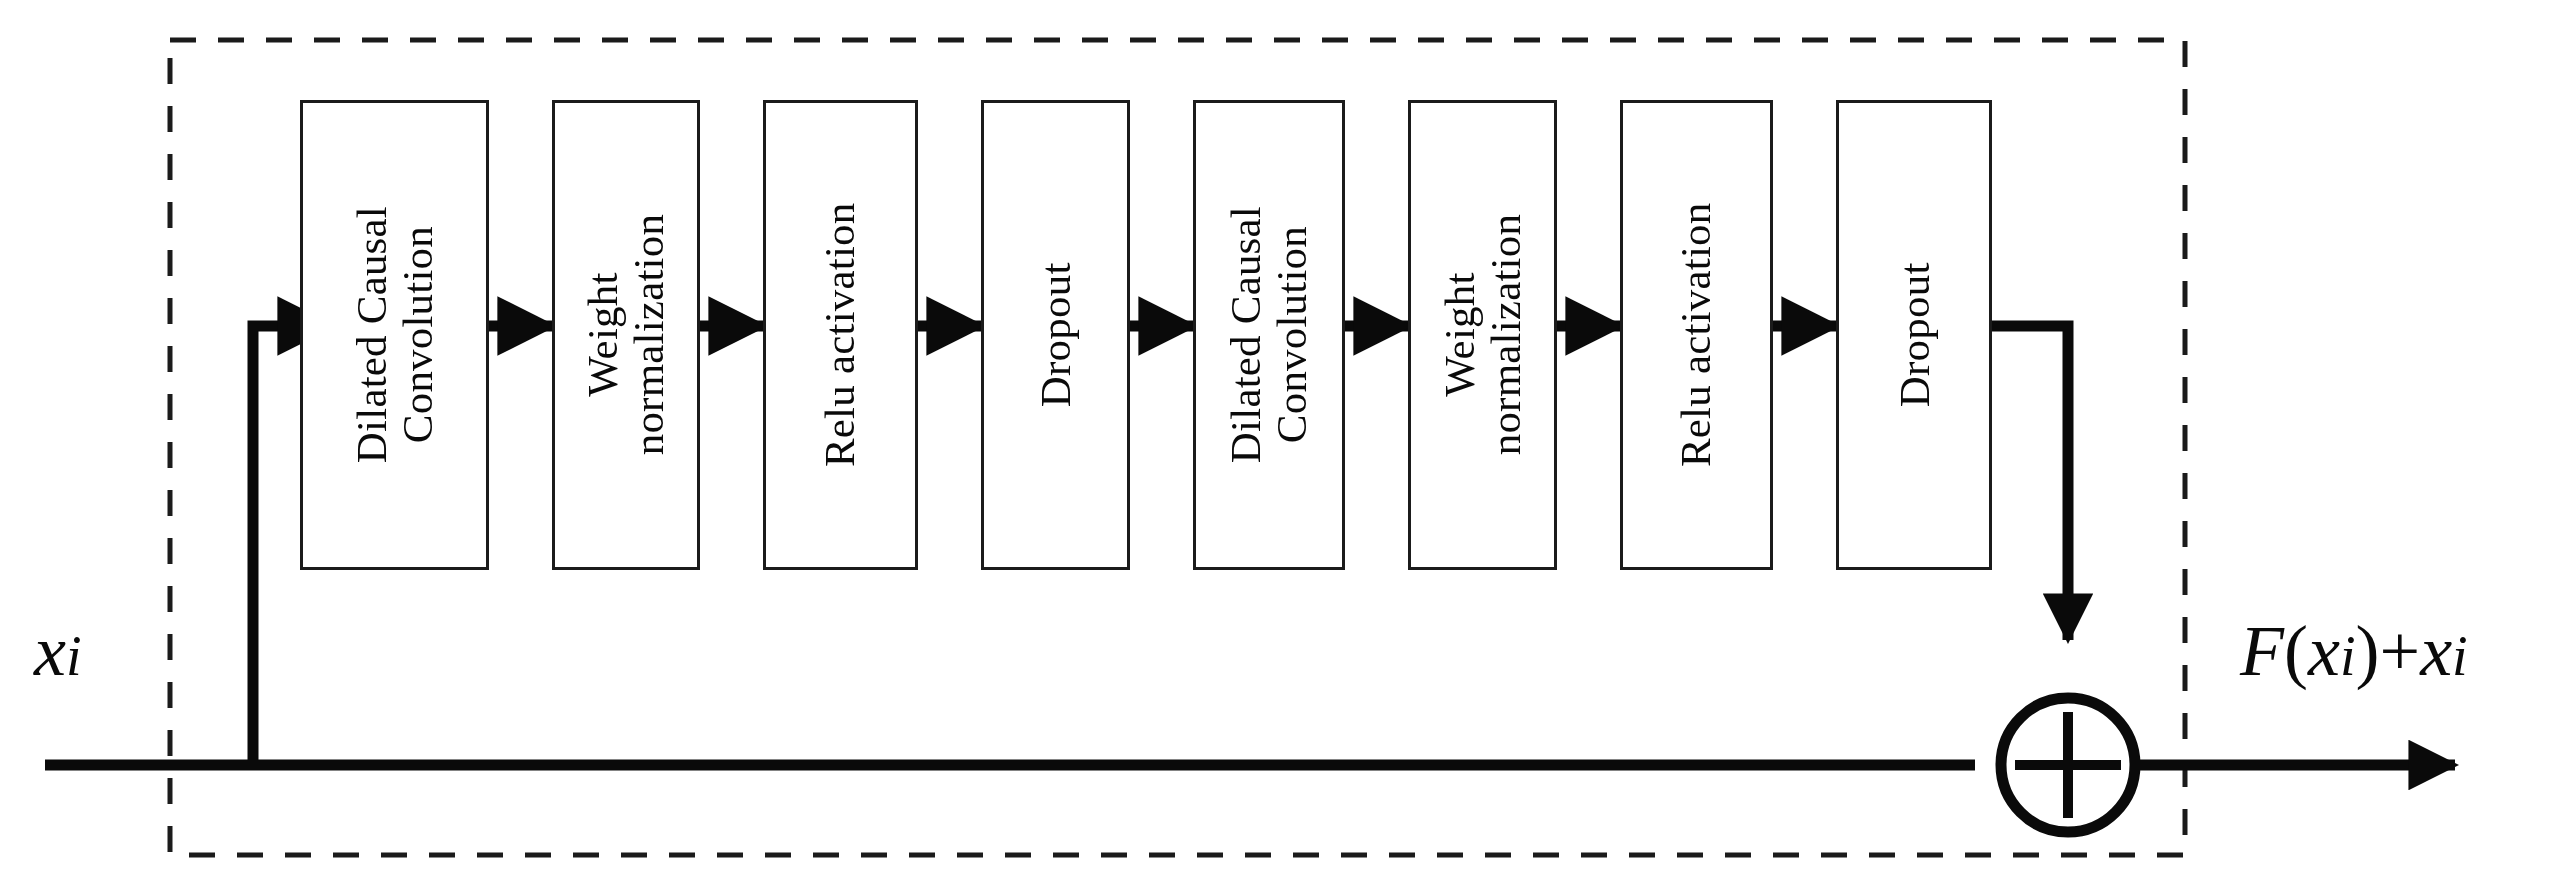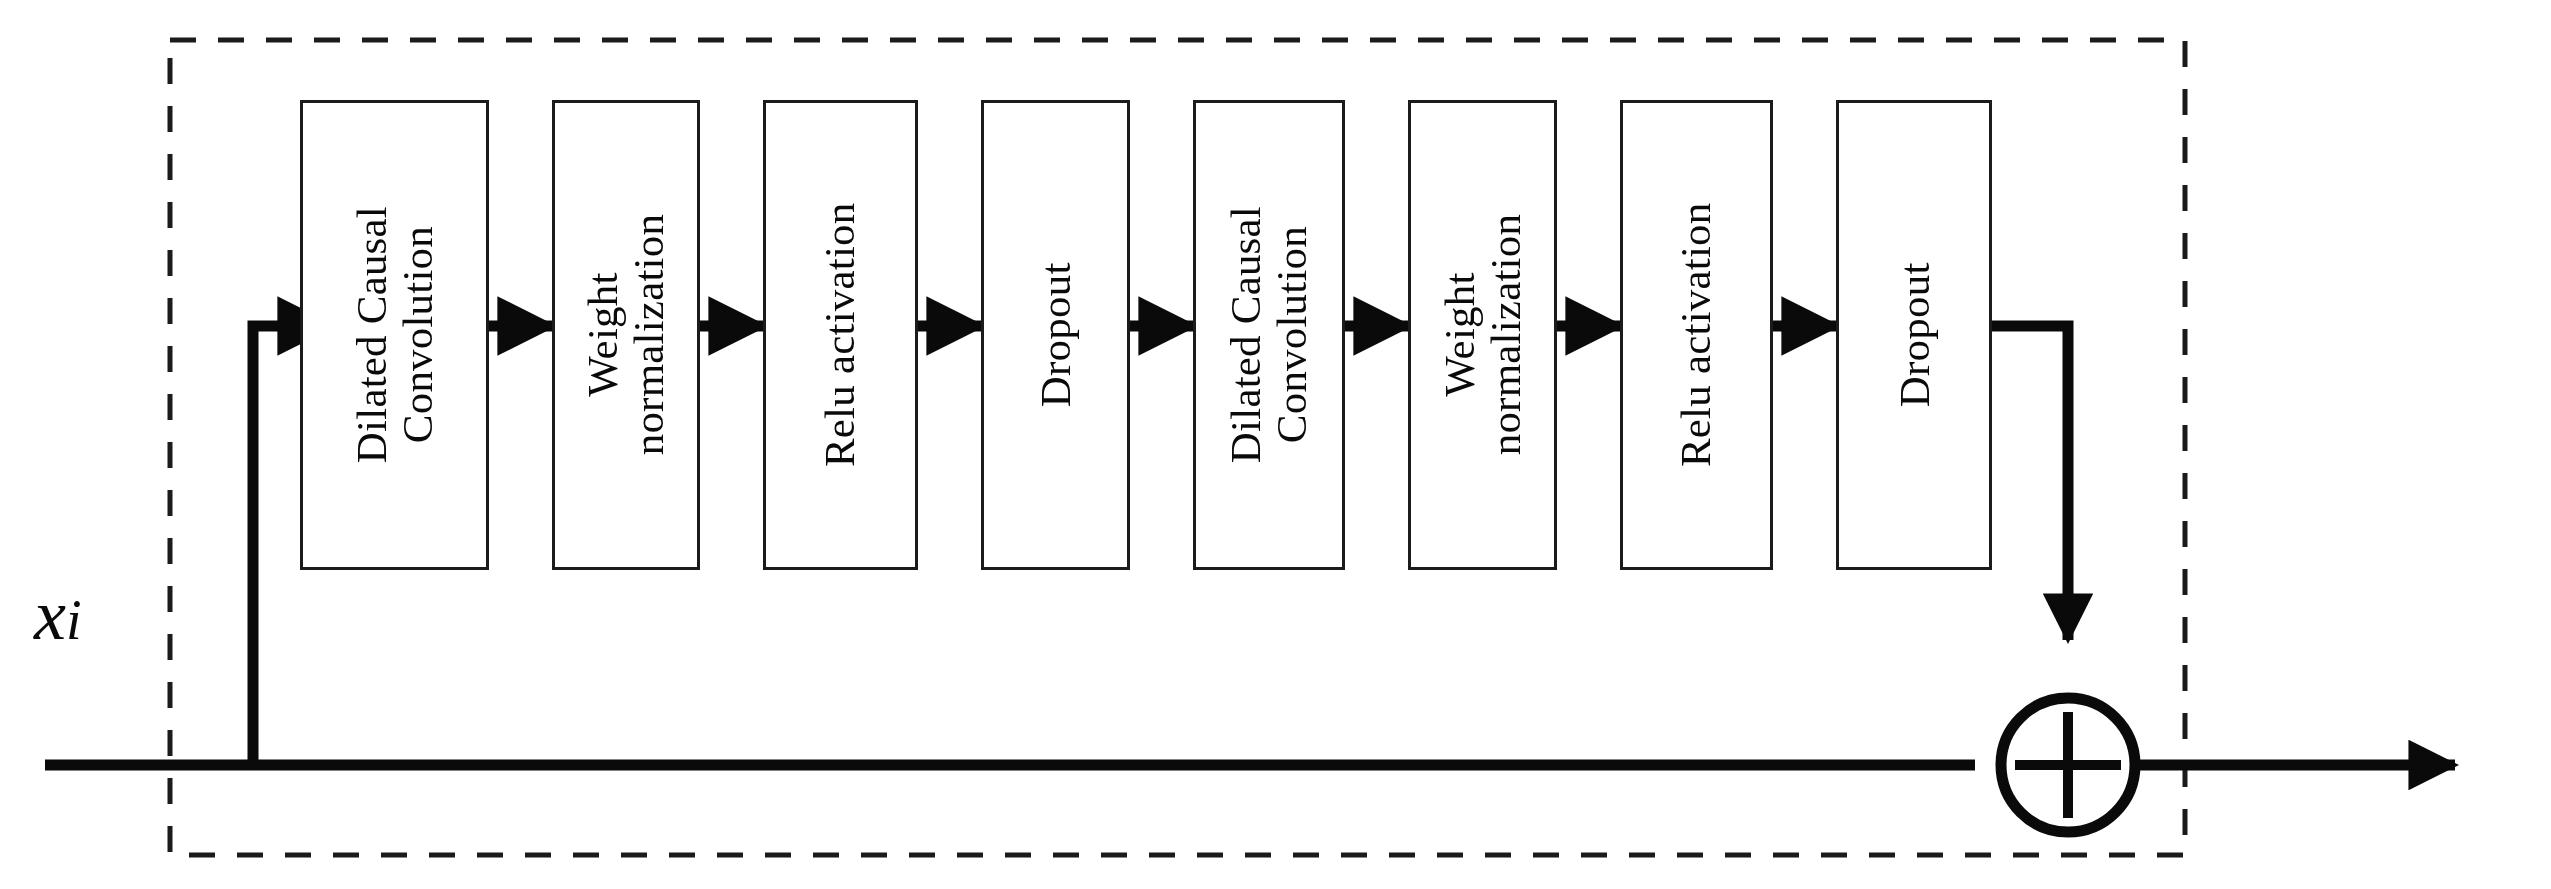--- a/index.html
+++ b/index.html
@@ -39,21 +39,21 @@
 
   
   .math{
     position:absolute;
     font-family:"Liberation Serif", serif;
     font-style:italic;
     color:#0a0a0a;
     white-space:nowrap;
     line-height:1;
   }
-  #label-xi{font-size:72px;left:34px;top:579px;}
+  #label-xi{font-size:72px;left:34px;top:615px;}
   #label-out{font-size:72px;left:2240px;top:615px;}
   .math .sub{font-size:0.78em;}
   .math .op{font-style:normal;}
 </style>
 </head>
 <body>
 
 <div id="stage">
 
   <svg viewBox="0 0 2551 889" xmlns="http://www.w3.org/2000/svg">
@@ -138,14 +138,15 @@
   </div>
 
   <div class="block" style="left:1836px;top:100px;width:156px;height:470px;">
     <div class="lbl">
       <div>Dropout</div>
     </div>
   </div>
 
   <div class="math" id="label-xi"><span>x</span><span class="sub">i</span></div>
 
+  <div class="math" id="label-out"><span>F</span><span class="op">(</span><span>x</span><span class="sub">i</span><span class="op">)</span><span class="op">+</span><span>x</span><span class="sub">i</span></div>
 
 </div>
 
 </body></html>

